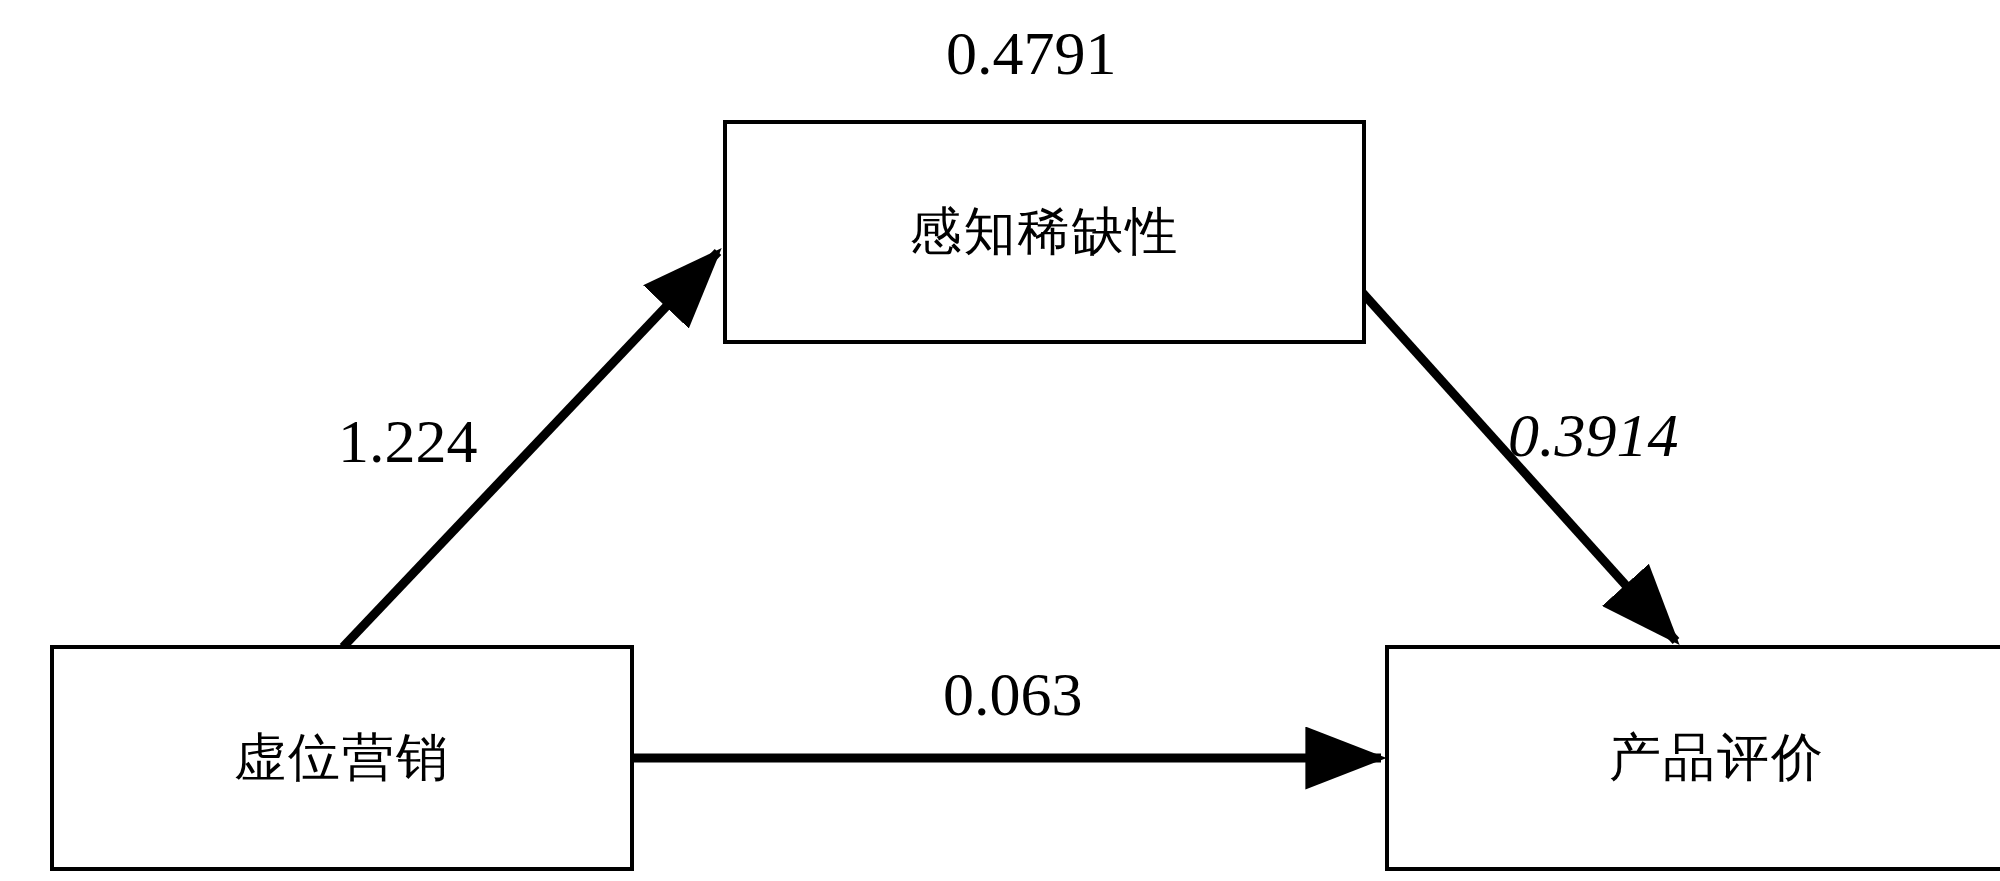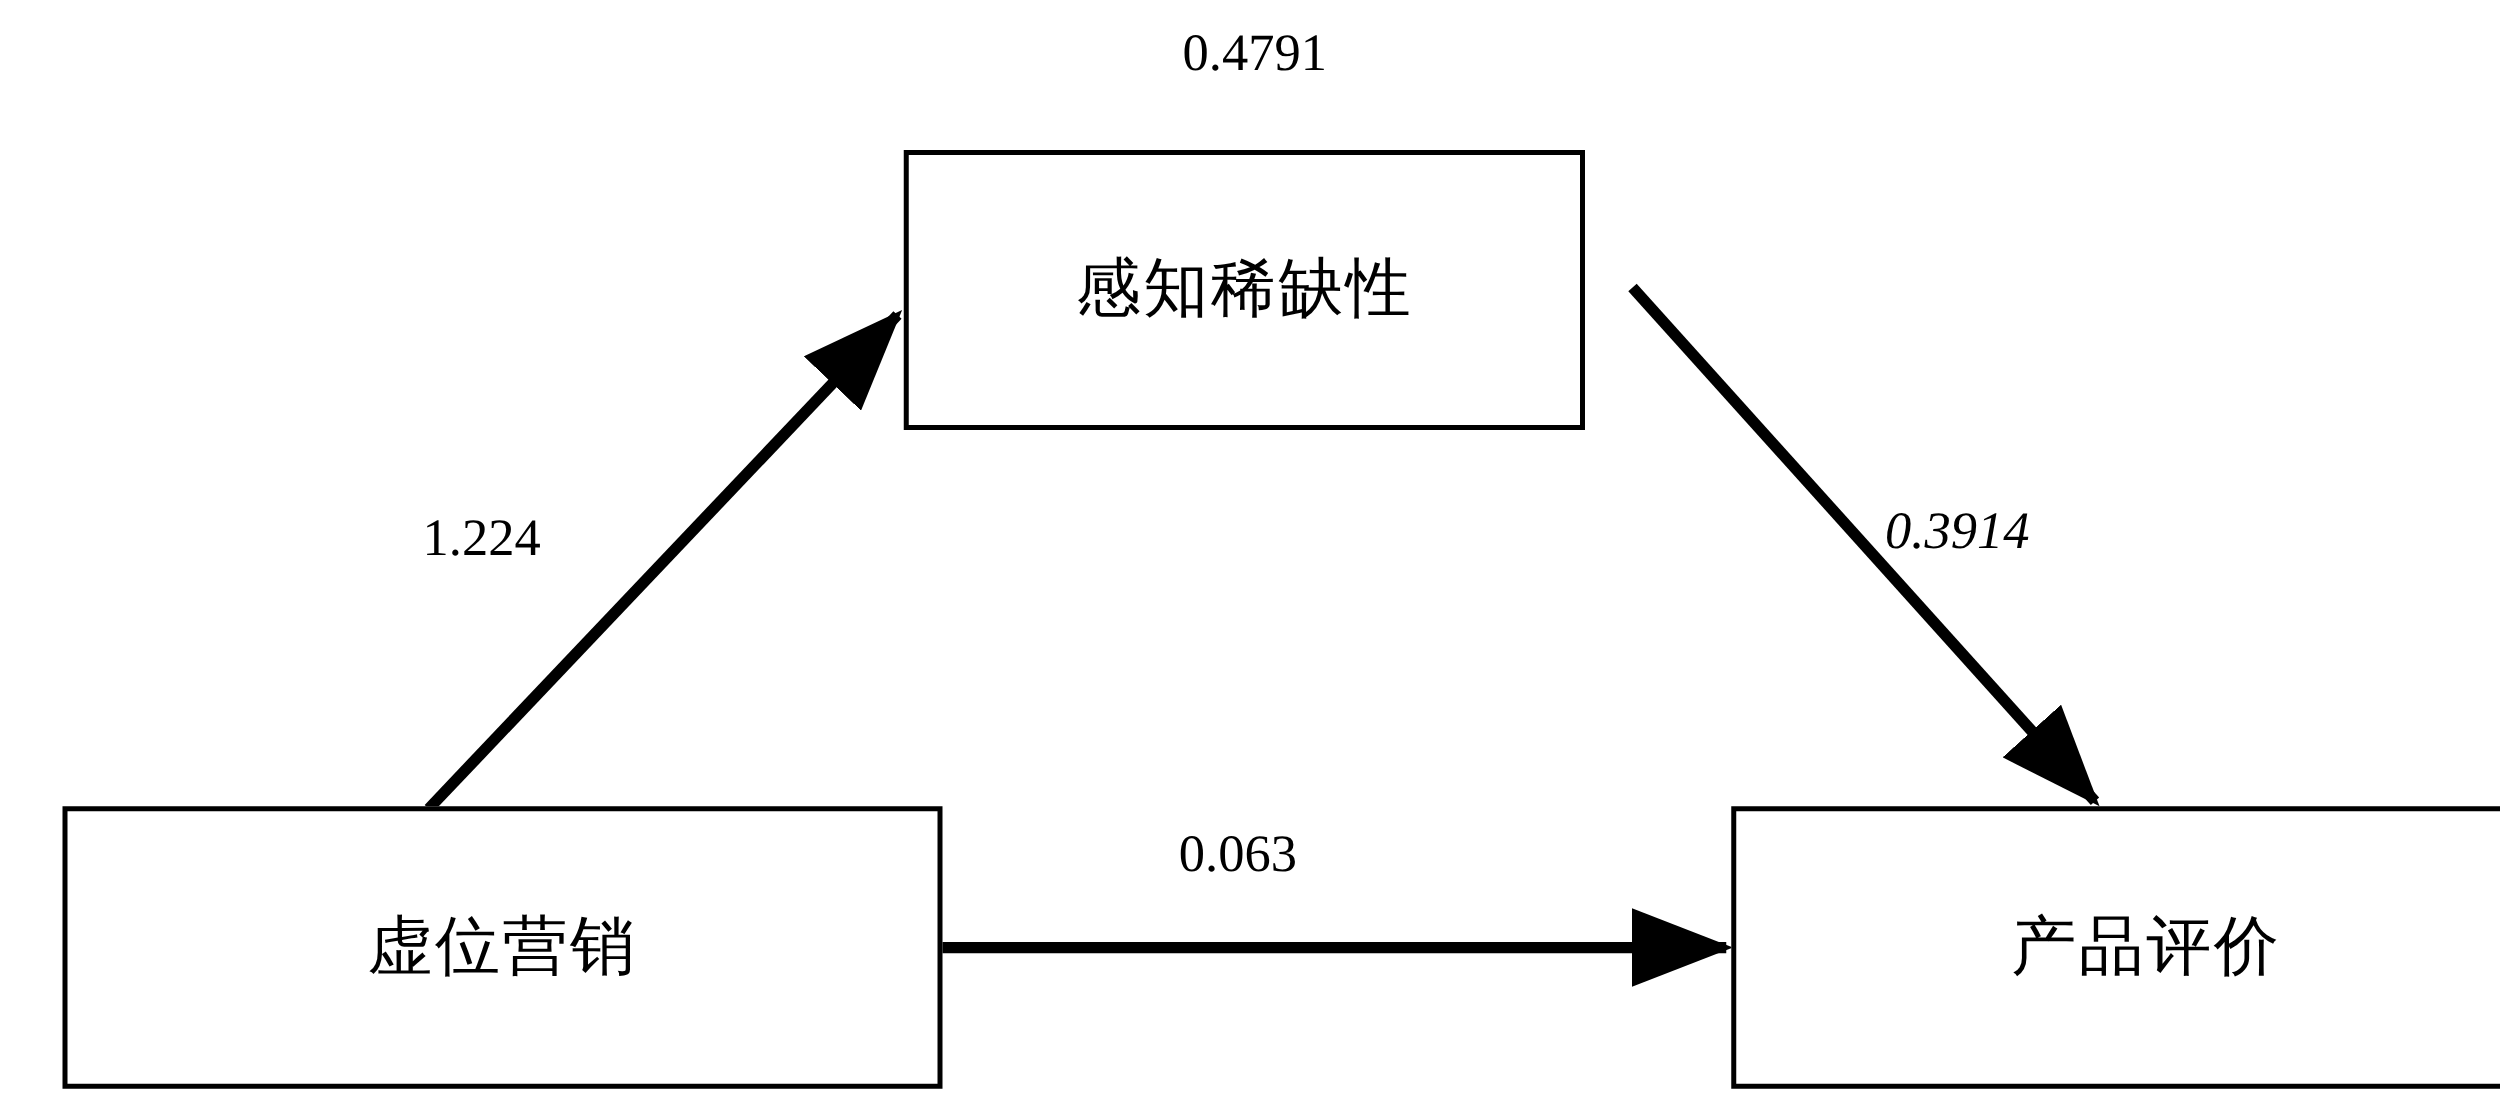--- a/index.html
+++ b/index.html
@@ -35,37 +35,37 @@
     font-family: "Liberation Serif", "DejaVu Serif", serif;
     font-size: 52px;
     line-height: 1;
     color: #000000;
     letter-spacing: 2px;
     white-space: nowrap;
   }
   .edge-label {
     position: absolute;
     font-family: "Liberation Serif", "DejaVu Serif", serif;
-    font-size: 42px;
+    font-size: 62px;
     line-height: 1;
     color: #000000;
     white-space: nowrap;
   }
   
   #node-mediator {
     left: 723px;
     top: 120px;
-    width: 545px;
+    width: 643px;
     height: 224px;
   }
   
   #node-predictor {
     left: 50px;
     top: 645px;
-    width: 704px;
+    width: 584px;
     height: 226px;
     text-align: center;
   }
   
   #node-outcome {
     left: 1385px;
     top: 645px;
     width: 664px;
     height: 226px;
   }

